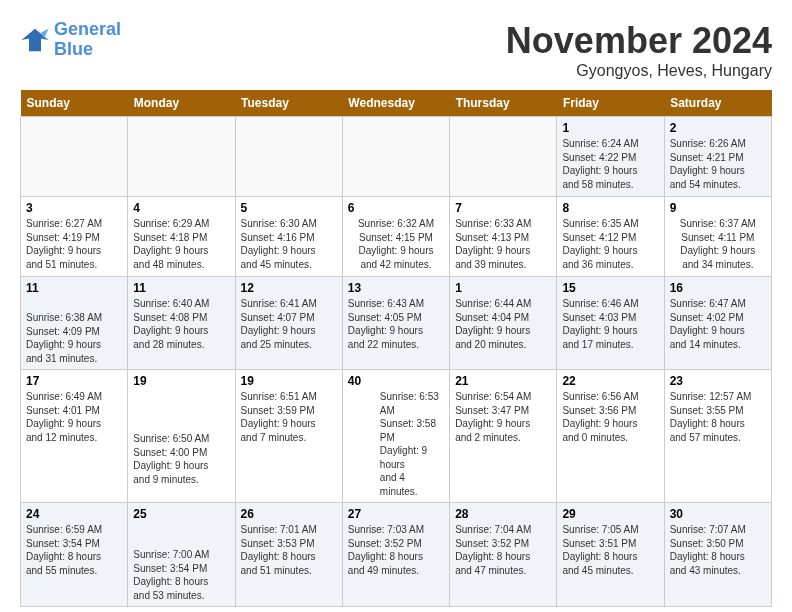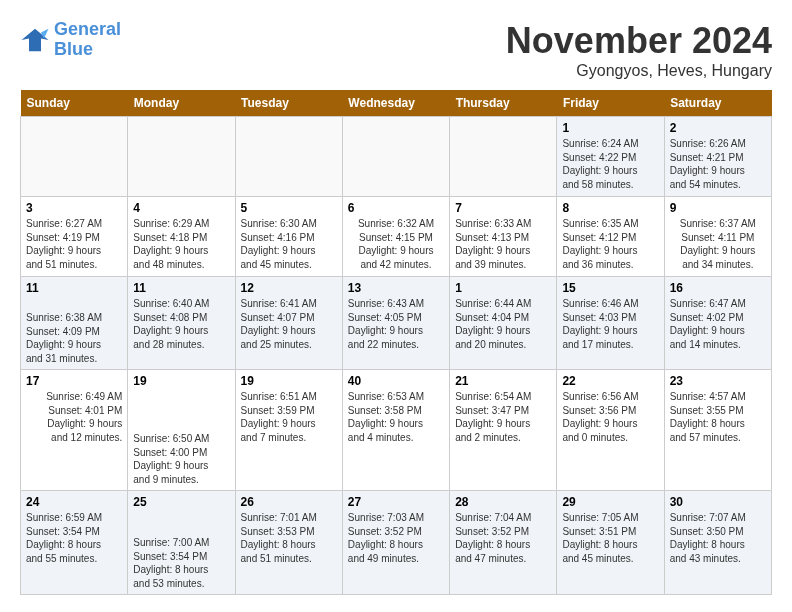--- a/index.html
+++ b/index.html
@@ -237,63 +237,63 @@
           <div class="day-num">16</div>
           <div class="day-info" style="white-space: pre-line;">Sunrise: 6:47 AM
 Sunset: 4:02 PM
 Daylight: 9 hours
 and 14 minutes.</div>
         </td>
       </tr>
       <tr>
         <td>
           <div class="day-num">17</div>
-          <div class="day-info" style="white-space: pre-line; text-align: right;">Sunrise: 6:49 AM
+          <div class="day-info" style="white-space: pre-line;">Sunrise: 6:49 AM
 Sunset: 4:01 PM
 Daylight: 9 hours
 and 12 minutes.</div>
         </td>
         <td>
           <div class="day-num">19</div>
           <div class="day-info" style="white-space: pre-line; margin-top: 44px;">Sunrise: 6:50 AM
 Sunset: 4:00 PM
 Daylight: 9 hours
 and 9 minutes.</div>
         </td>
         <td>
           <div class="day-num">19</div>
           <div class="day-info" style="white-space: pre-line;">Sunrise: 6:51 AM
 Sunset: 3:59 PM
 Daylight: 9 hours
 and 7 minutes.</div>
         </td>
         <td>
           <div class="day-num">40</div>
-          <div class="day-info" style="white-space: pre-line;">Sunrise: 6:53 AM
+          <div class="day-info" style="white-space: pre-line; margin-left: 32px;">Sunrise: 6:53 AM
 Sunset: 3:58 PM
 Daylight: 9 hours
 and 4 minutes.</div>
         </td>
         <td>
           <div class="day-num">21</div>
           <div class="day-info" style="white-space: pre-line;">Sunrise: 6:54 AM
 Sunset: 3:47 PM
 Daylight: 9 hours
 and 2 minutes.</div>
         </td>
         <td>
           <div class="day-num">22</div>
           <div class="day-info" style="white-space: pre-line;">Sunrise: 6:56 AM
 Sunset: 3:56 PM
 Daylight: 9 hours
 and 0 minutes.</div>
         </td>
         <td>
           <div class="day-num">23</div>
-          <div class="day-info" style="white-space: pre-line;">Sunrise: 4:57 AM
+          <div class="day-info" style="white-space: pre-line;">Sunrise: 12:57 AM
 Sunset: 3:55 PM
 Daylight: 8 hours
 and 57 minutes.</div>
         </td>
       </tr>
       <tr>
         <td class="shaded">
           <div class="day-num">24</div>
           <div class="day-info" style="white-space: pre-line;">Sunrise: 6:59 AM
 Sunset: 3:54 PM

